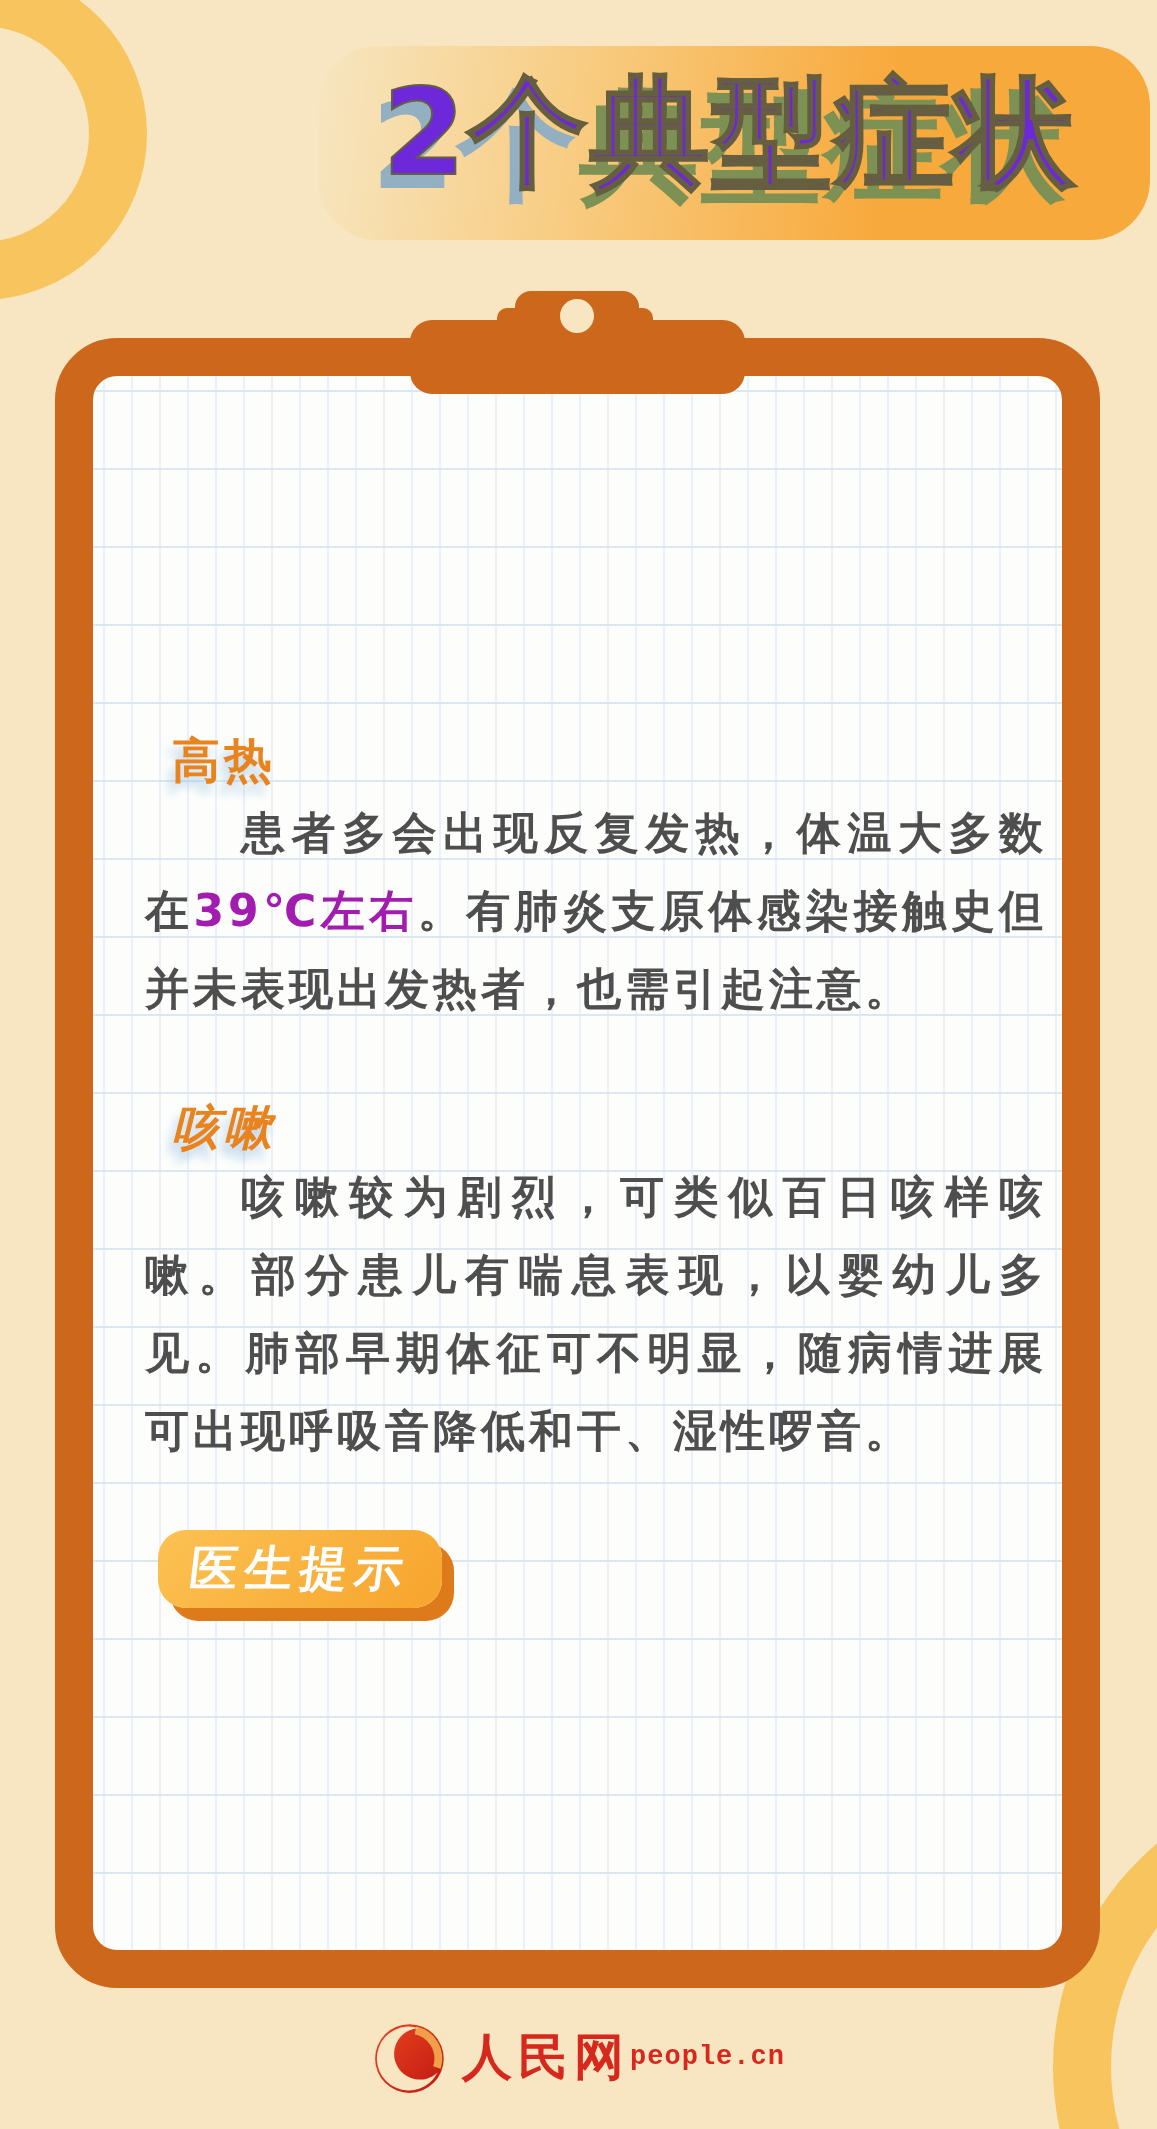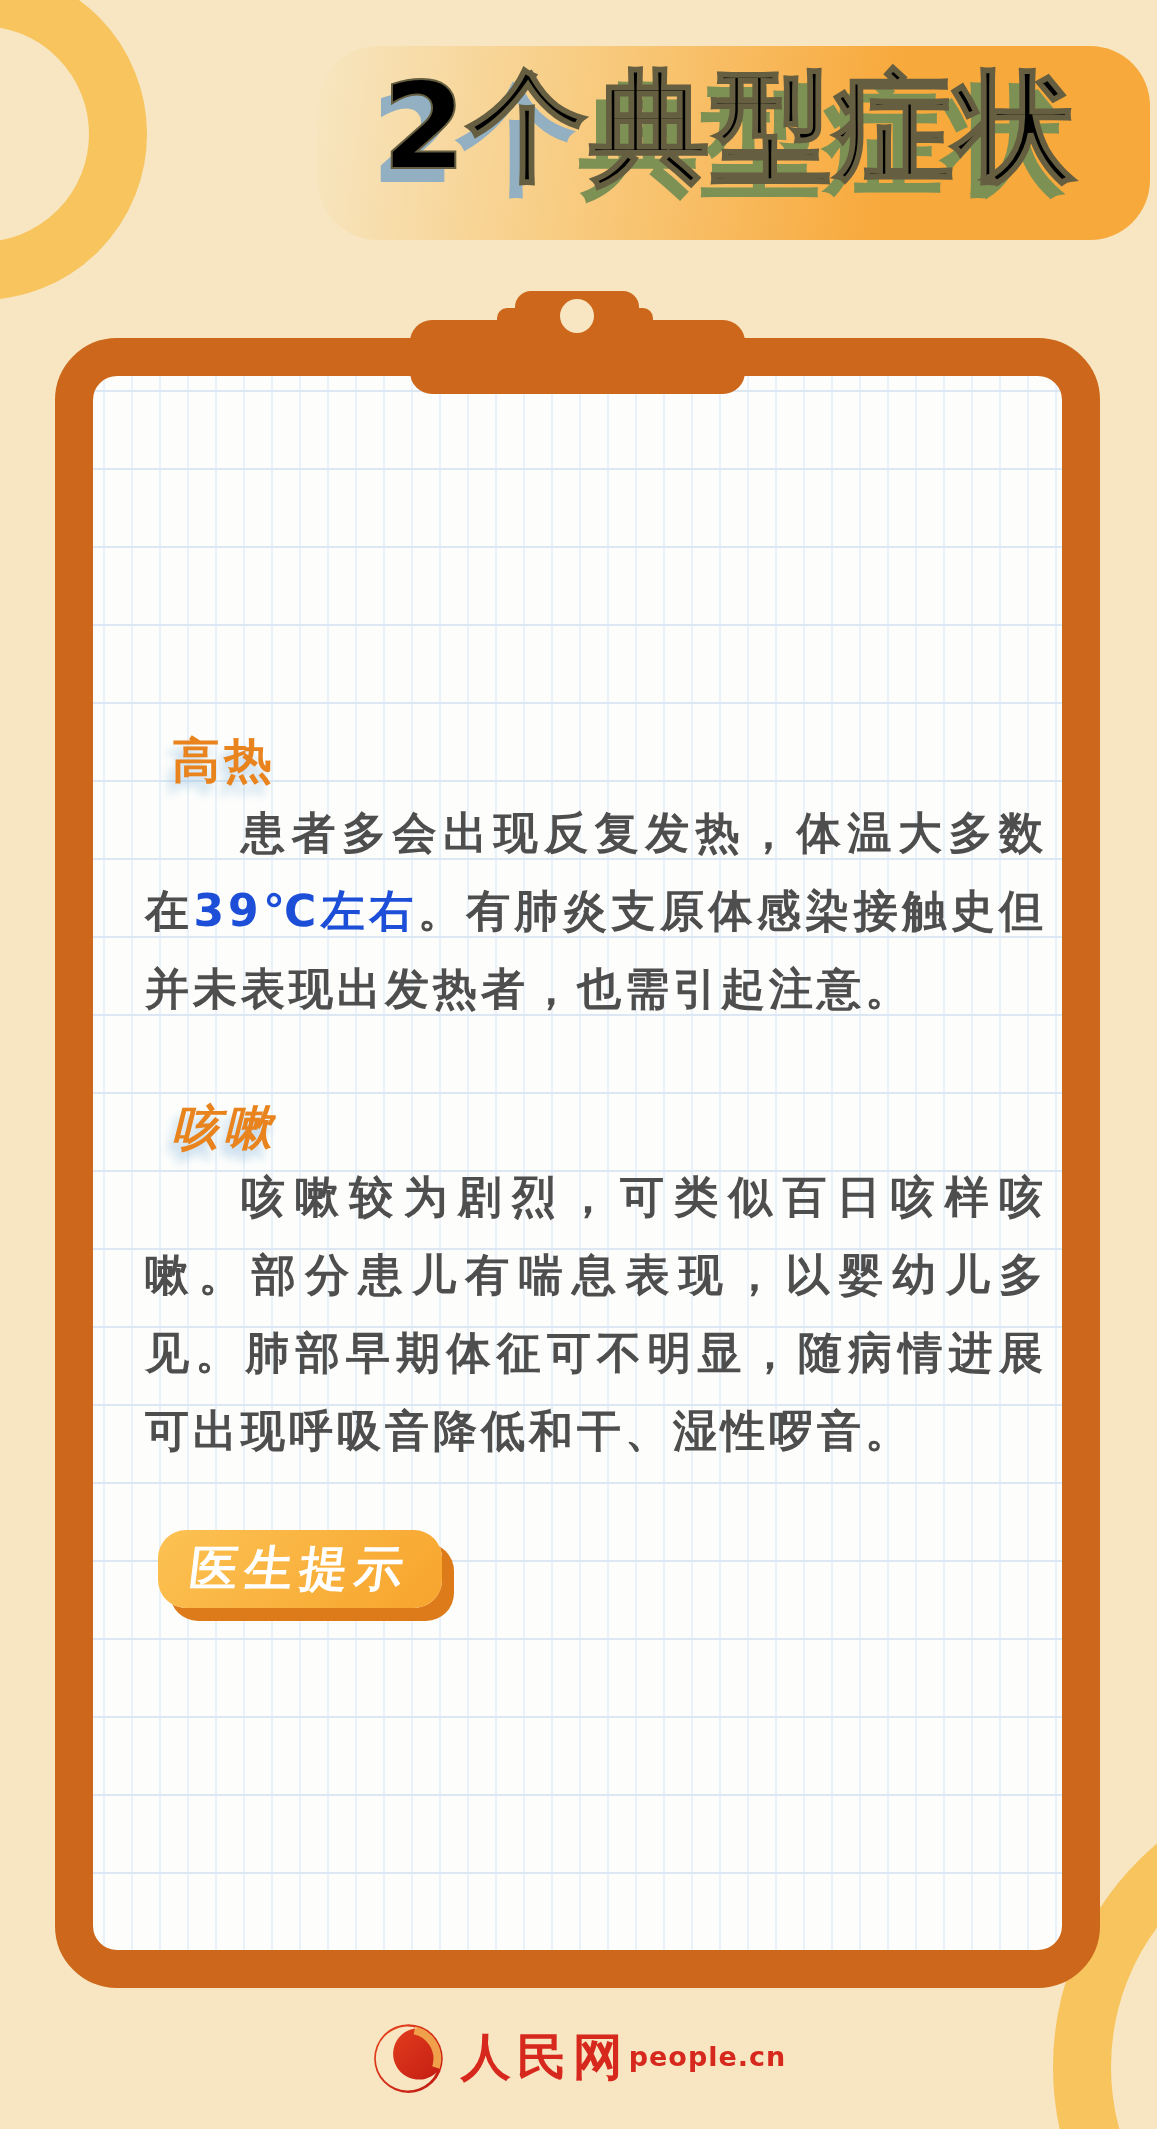--- a/index.html
+++ b/index.html
@@ -7,62 +7,62 @@
   .stage{position:relative;width:1157px;height:2129px;background:#F7E6C1;overflow:hidden;}
 
   
   .ring{position:absolute;border-radius:50%;border:58px solid #F7C45E;box-sizing:border-box;}
   .ring.tl{left:-185px;top:-32px;width:332px;height:332px;}
   .ring.br{left:1053px;top:1775px;width:584px;height:584px;}
 
   
   .title-block{position:absolute;left:318px;top:46px;width:832px;height:194px;border-radius:60px;
     background:linear-gradient(98deg,rgba(249,177,64,0) 0%,rgba(249,177,64,.5) 32%,#F8A93C 68%);}
-  .title{position:absolute;left:310px;top:52px;width:840px;text-align:center;
-    font-size:120px;font-weight:900;line-height:150px;color:#000000;letter-spacing:2px;
+  .title{position:absolute;left:310px;top:58px;width:840px;text-align:center;
+    font-size:120px;font-weight:900;line-height:150px;color:#6d28d9;letter-spacing:2px;
     -webkit-text-stroke:2px #655E41;white-space:nowrap;}
   .title .t1{text-shadow:-11px 14px 0 #93AFC2;}
   .title .t2{text-shadow:-11px 14px 0 #7E9155;}
 
   
   .board{position:absolute;left:55px;top:338px;width:1045px;height:1650px;box-sizing:border-box;
     border:38px solid #CD671B;border-radius:62px;background-color:#FDFEFC;background-clip:padding-box;
     background-image:linear-gradient(to bottom,#DBE8F3 2px,transparent 2px),
                      linear-gradient(to right,#EAF1F8 2px,transparent 2px);
     background-size:100% 78px,28px 100%;background-position:0 14px,10px 0;}
   .clip-body{position:absolute;left:410px;top:320px;width:335px;height:74px;background:#CD671B;border-radius:22px;}
   .clip-wide{position:absolute;left:497px;top:308px;width:156px;height:34px;background:#CD671B;border-radius:10px 10px 0 0;}
   .clip-small{position:absolute;left:515px;top:291px;width:124px;height:34px;background:#CD671B;border-radius:16px 16px 0 0;}
   .clip-hole{position:absolute;left:560px;top:299px;width:34px;height:34px;background:#F7E6C1;border-radius:50%;}
 
   
   .para{position:absolute;left:145px;width:902px;font-size:44px;line-height:78px;font-weight:700;
     color:#4E4E4E;letter-spacing:4px;text-align:justify;text-indent:96px;}
-  .para .hl{color:#1d4ed8;}
+  .para .hl{color:#a21caf;}
   .p1{top:431px;}
   .p2{top:794px;}
   .p3{top:1158px;}
   .p4{top:1655px;}
   .sec-head{position:absolute;left:172px;font-size:48px;font-weight:900;color:#E8831D;line-height:56px;
     letter-spacing:4px;text-shadow:-6px 10px 10px rgba(150,190,225,.6);margin-top:20px;}
   .h1x{top:712px;}
   .h2x{top:1079px;font-style:italic;}
 
   
   .badge{position:absolute;left:158px;top:1530px;width:284px;height:78px;border-radius:28px;
     background:linear-gradient(135deg,#FCC253 0%,#F7A42C 100%);box-shadow:12px 13px 0 #DD7A1A;
     display:flex;align-items:center;justify-content:center;}
   .badge span{font-size:48px;font-weight:900;color:#FFFFFF;letter-spacing:7px;transform:skewX(-7deg);}
 
   
   .footer{position:absolute;left:0;top:2018px;width:1157px;display:flex;justify-content:center;align-items:center;gap:12px;}
   .logo-ball{width:78px;height:78px;}
   .logo-txt{display:flex;flex-direction:row;align-items:center;}
   .brand{font-size:50px;line-height:54px;font-weight:900;color:#D7281E;letter-spacing:6px;}
-  .domain{font-size:27px;line-height:30px;font-weight:700;color:#D7281E;letter-spacing:1px;}
+  .domain{font-size:27px;line-height:30px;font-weight:700;color:#D7281E;letter-spacing:1px;font-family:Liberation Mono, monospace;}
 </style>
 </head>
 <body>
 
 <div class="stage">
 
   <div class="ring tl"></div>
   <div class="ring br"></div>
 
   <div class="title-block"></div>

